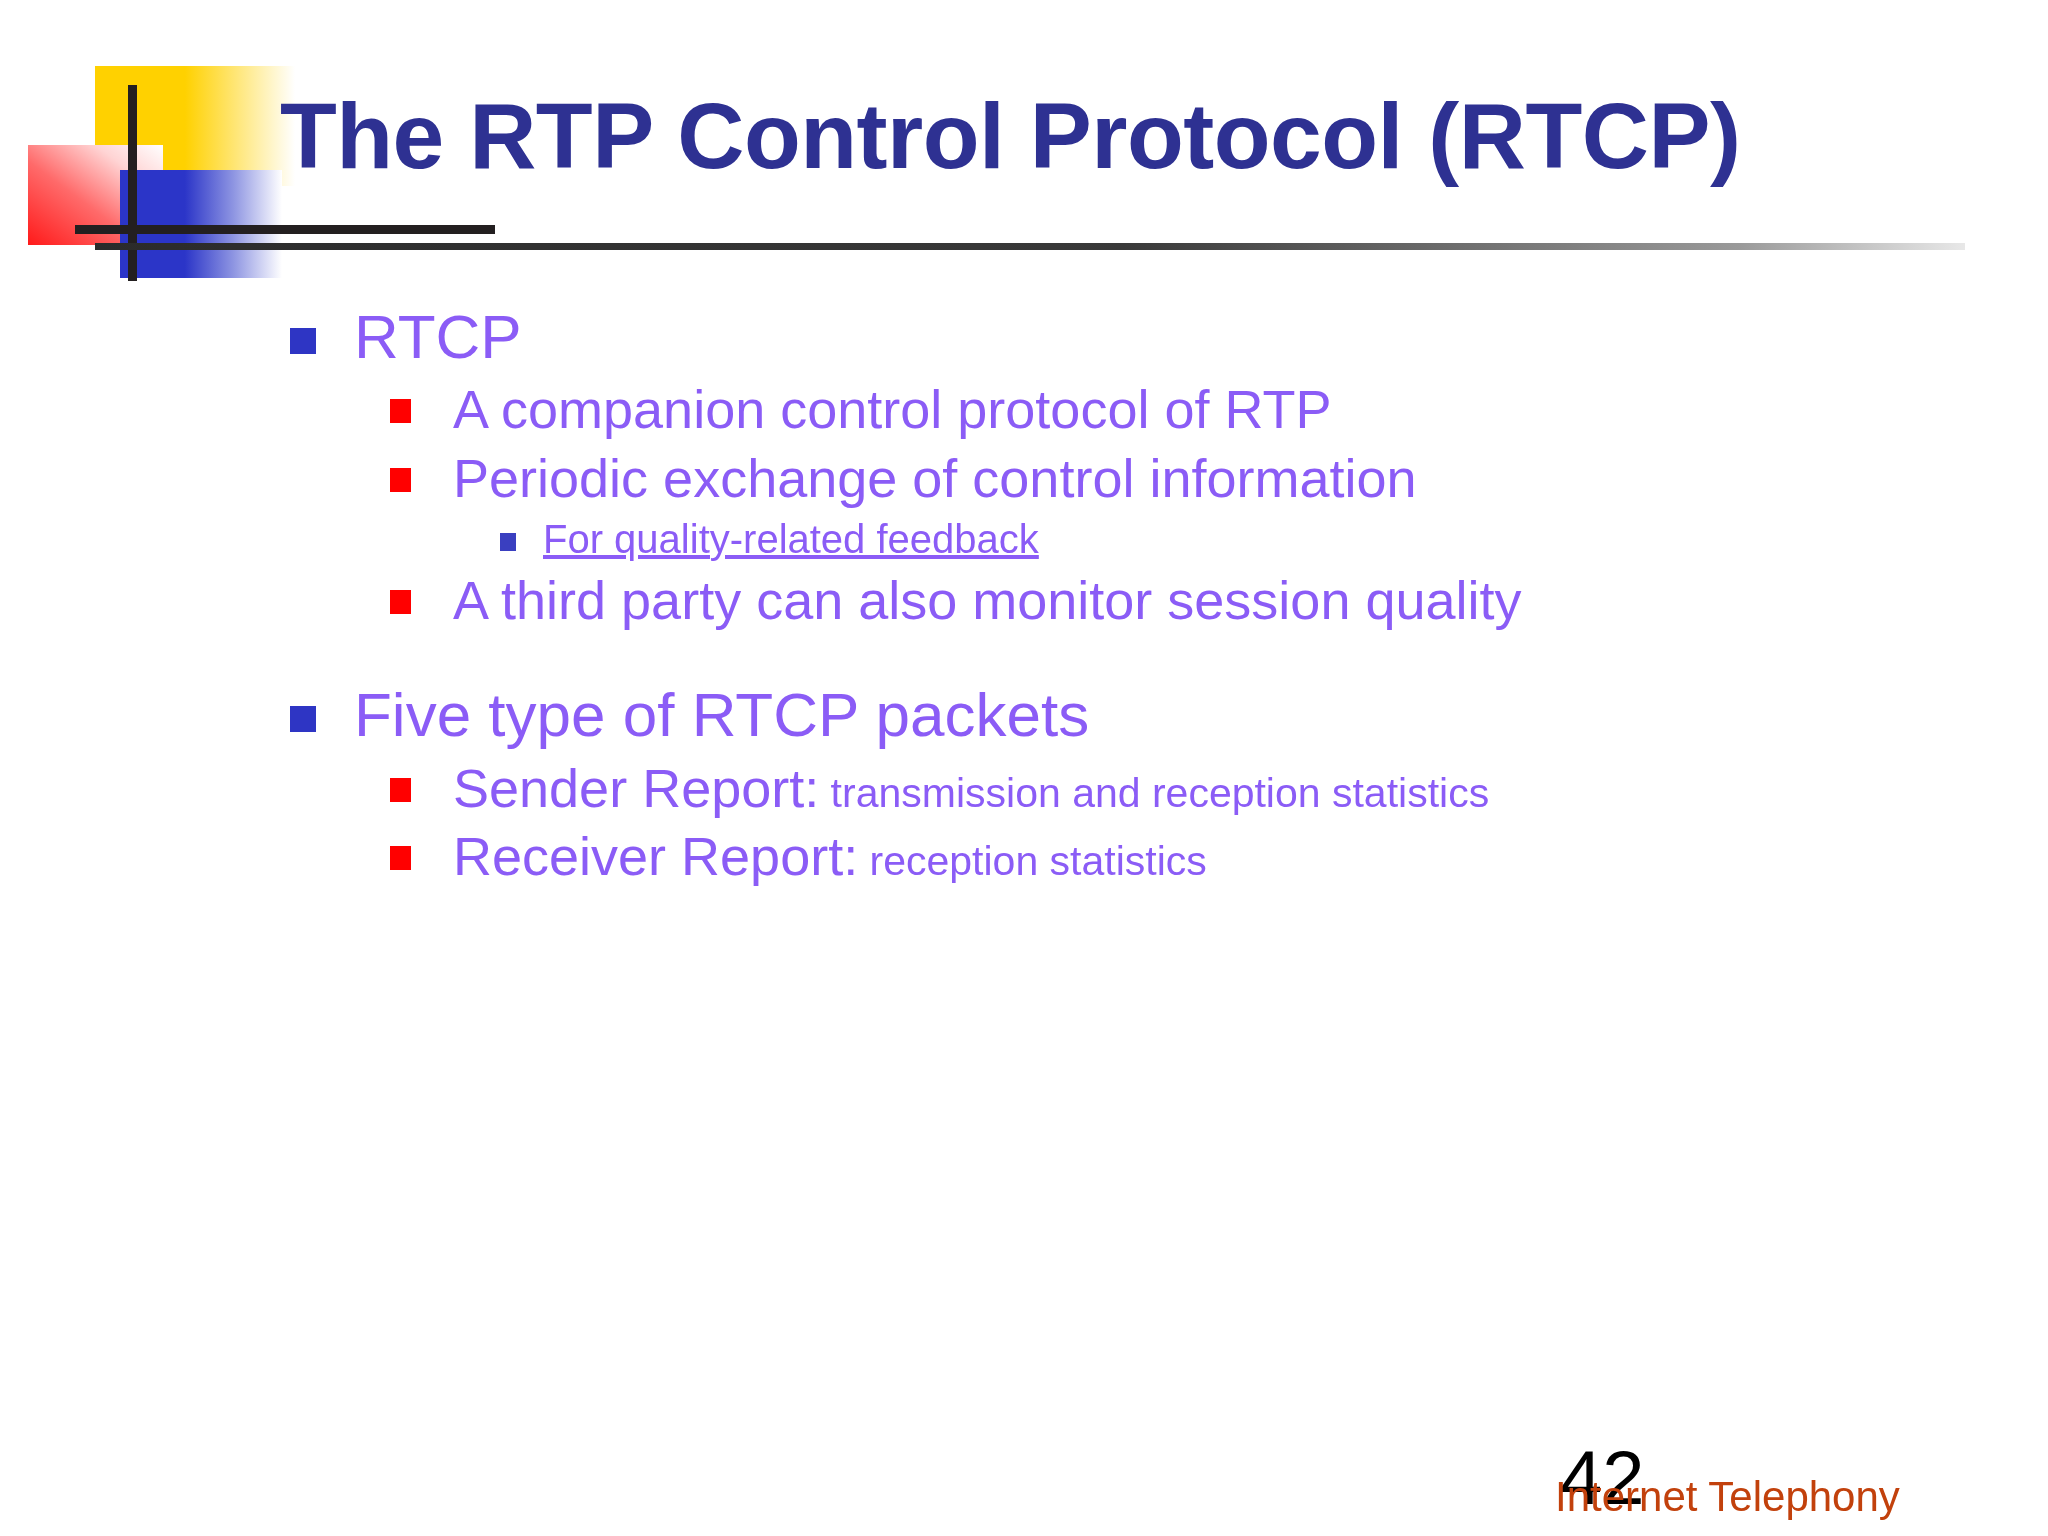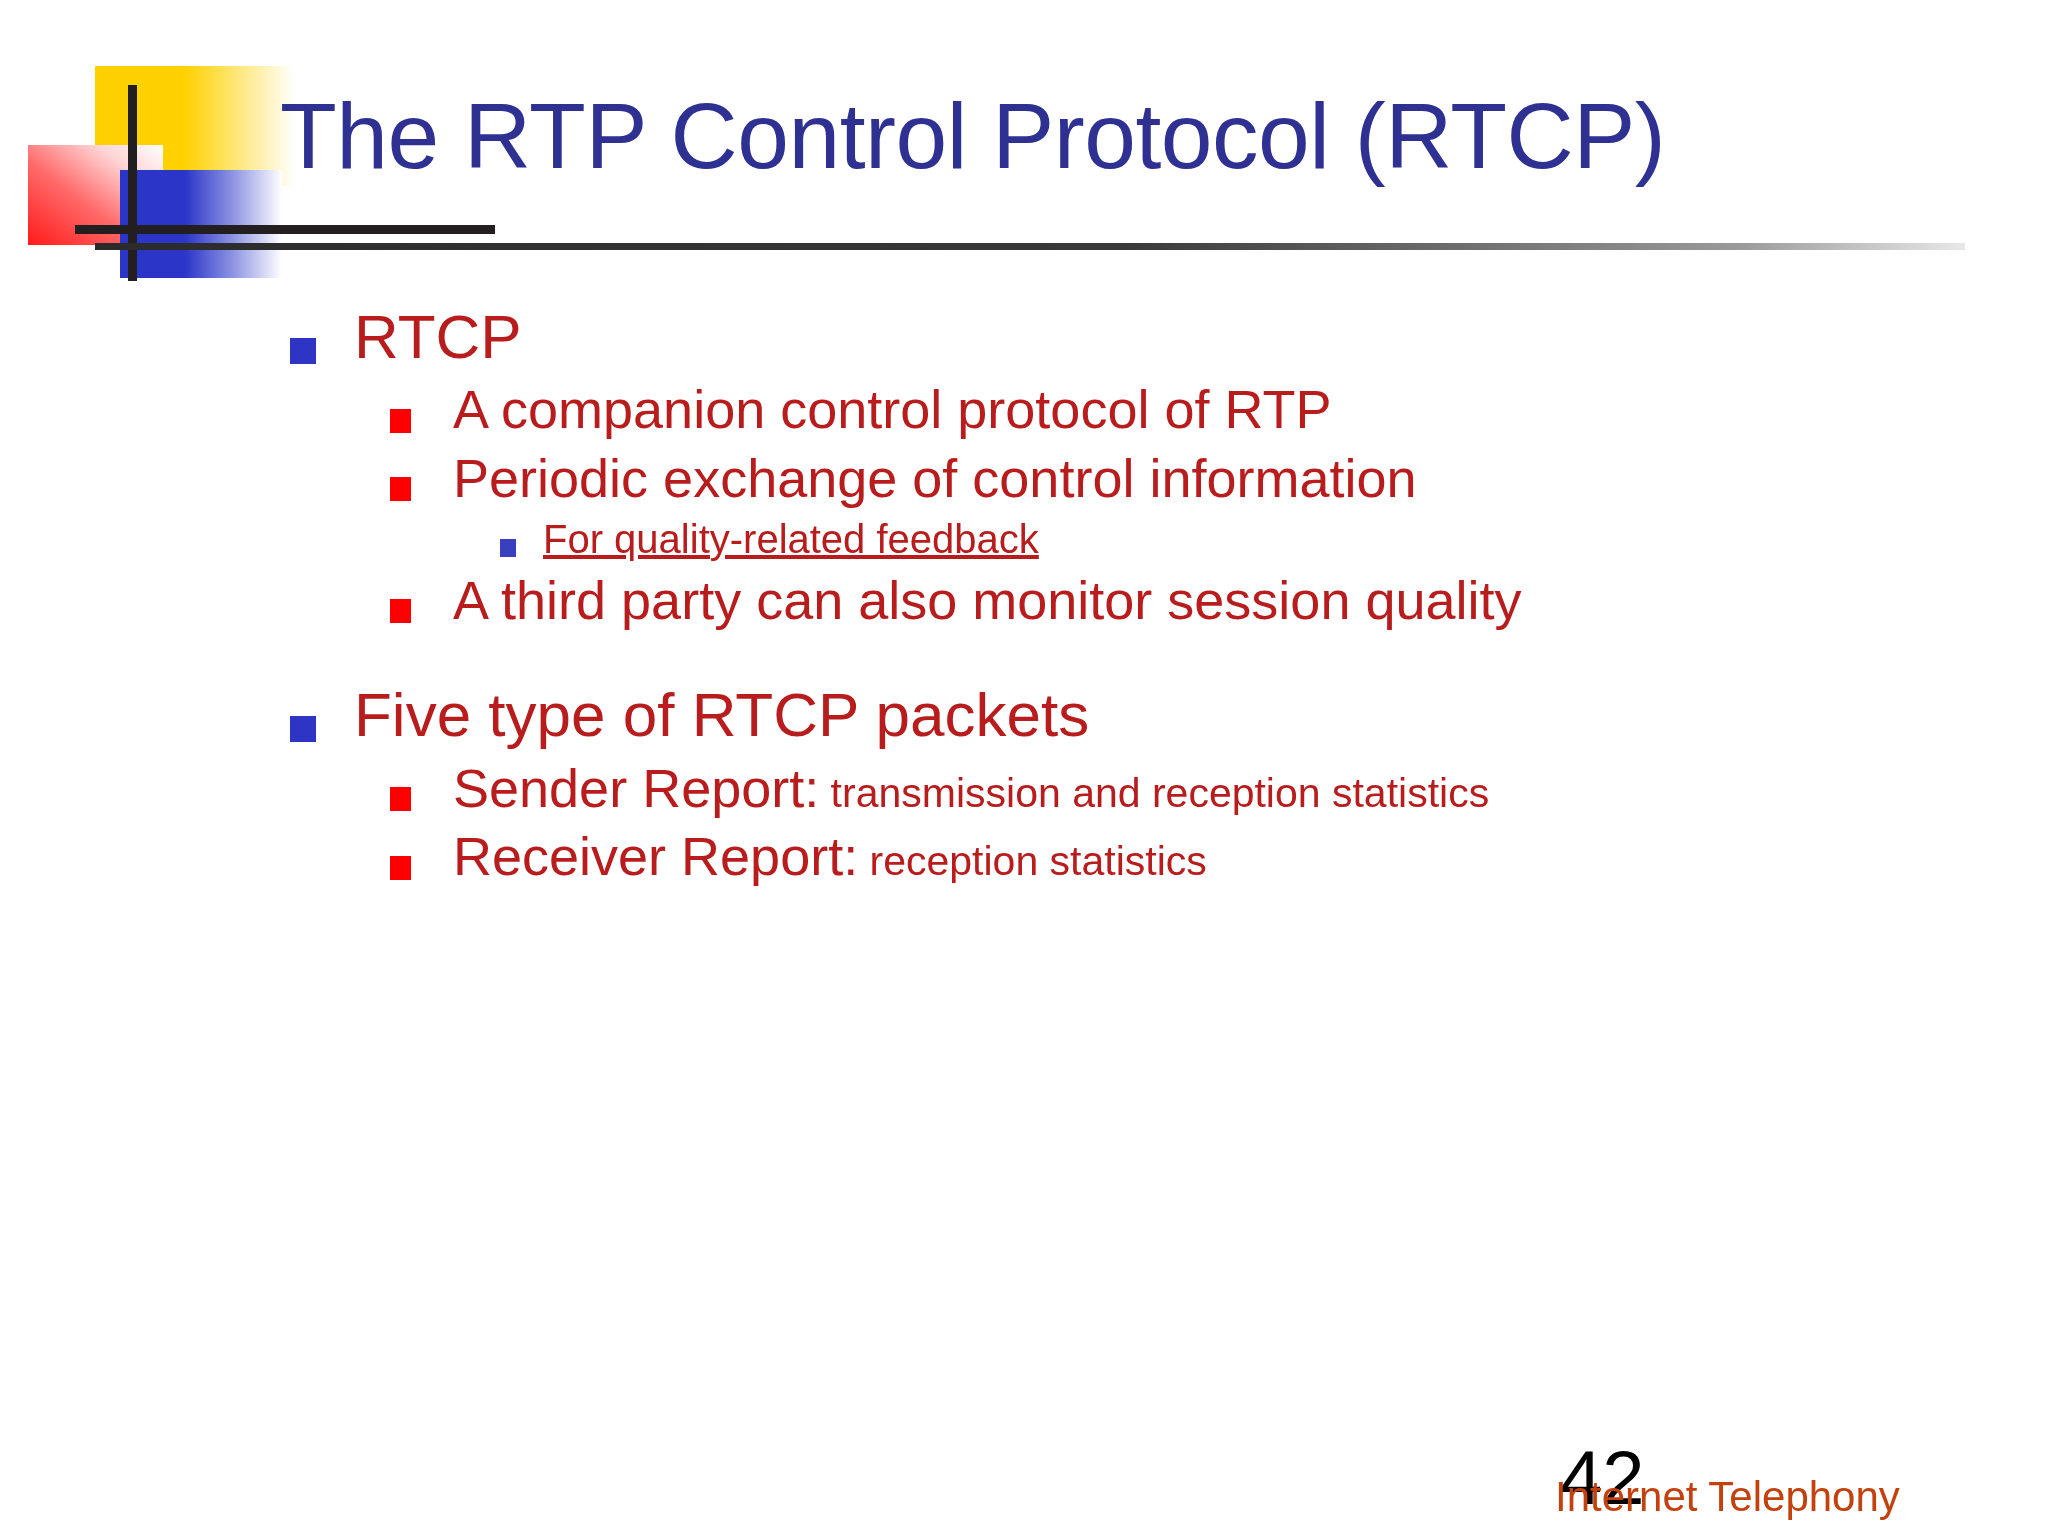--- a/index.html
+++ b/index.html
@@ -81,20 +81,21 @@
   }
   .slide-title {
     position: absolute;
     left: 280px;
     top: 48px;
     font-size: 93px;
     line-height: 1.05;
     color: #2E3192;
     letter-spacing: -0.5px;
     white-space: nowrap;
+    font-weight: bold;
   }
 
   
   .title-rule {
     position: absolute;
     left: 95px;
     top: 243px;
     width: 1870px;
     height: 7px;
     background: linear-gradient(to right, #2B2B2B 0%, #393939 55%, #9a9a9a 88%, #e8e8e8 100%);
@@ -104,22 +105,22 @@
   .body {
     position: absolute;
     left: 0;
     top: 300px;
     width: 2048px;
   }
 
   .bullet {
     position: relative;
     display: flex;
-    align-items: center;
-    color: #b91c1c;
+    align-items: flex-start;
+    color: #8b5cf6;
   }
 
   .marker {
     flex: 0 0 auto;
     display: inline-block;
   }
 
   
   .lvl1 {
     margin-left: 290px;

